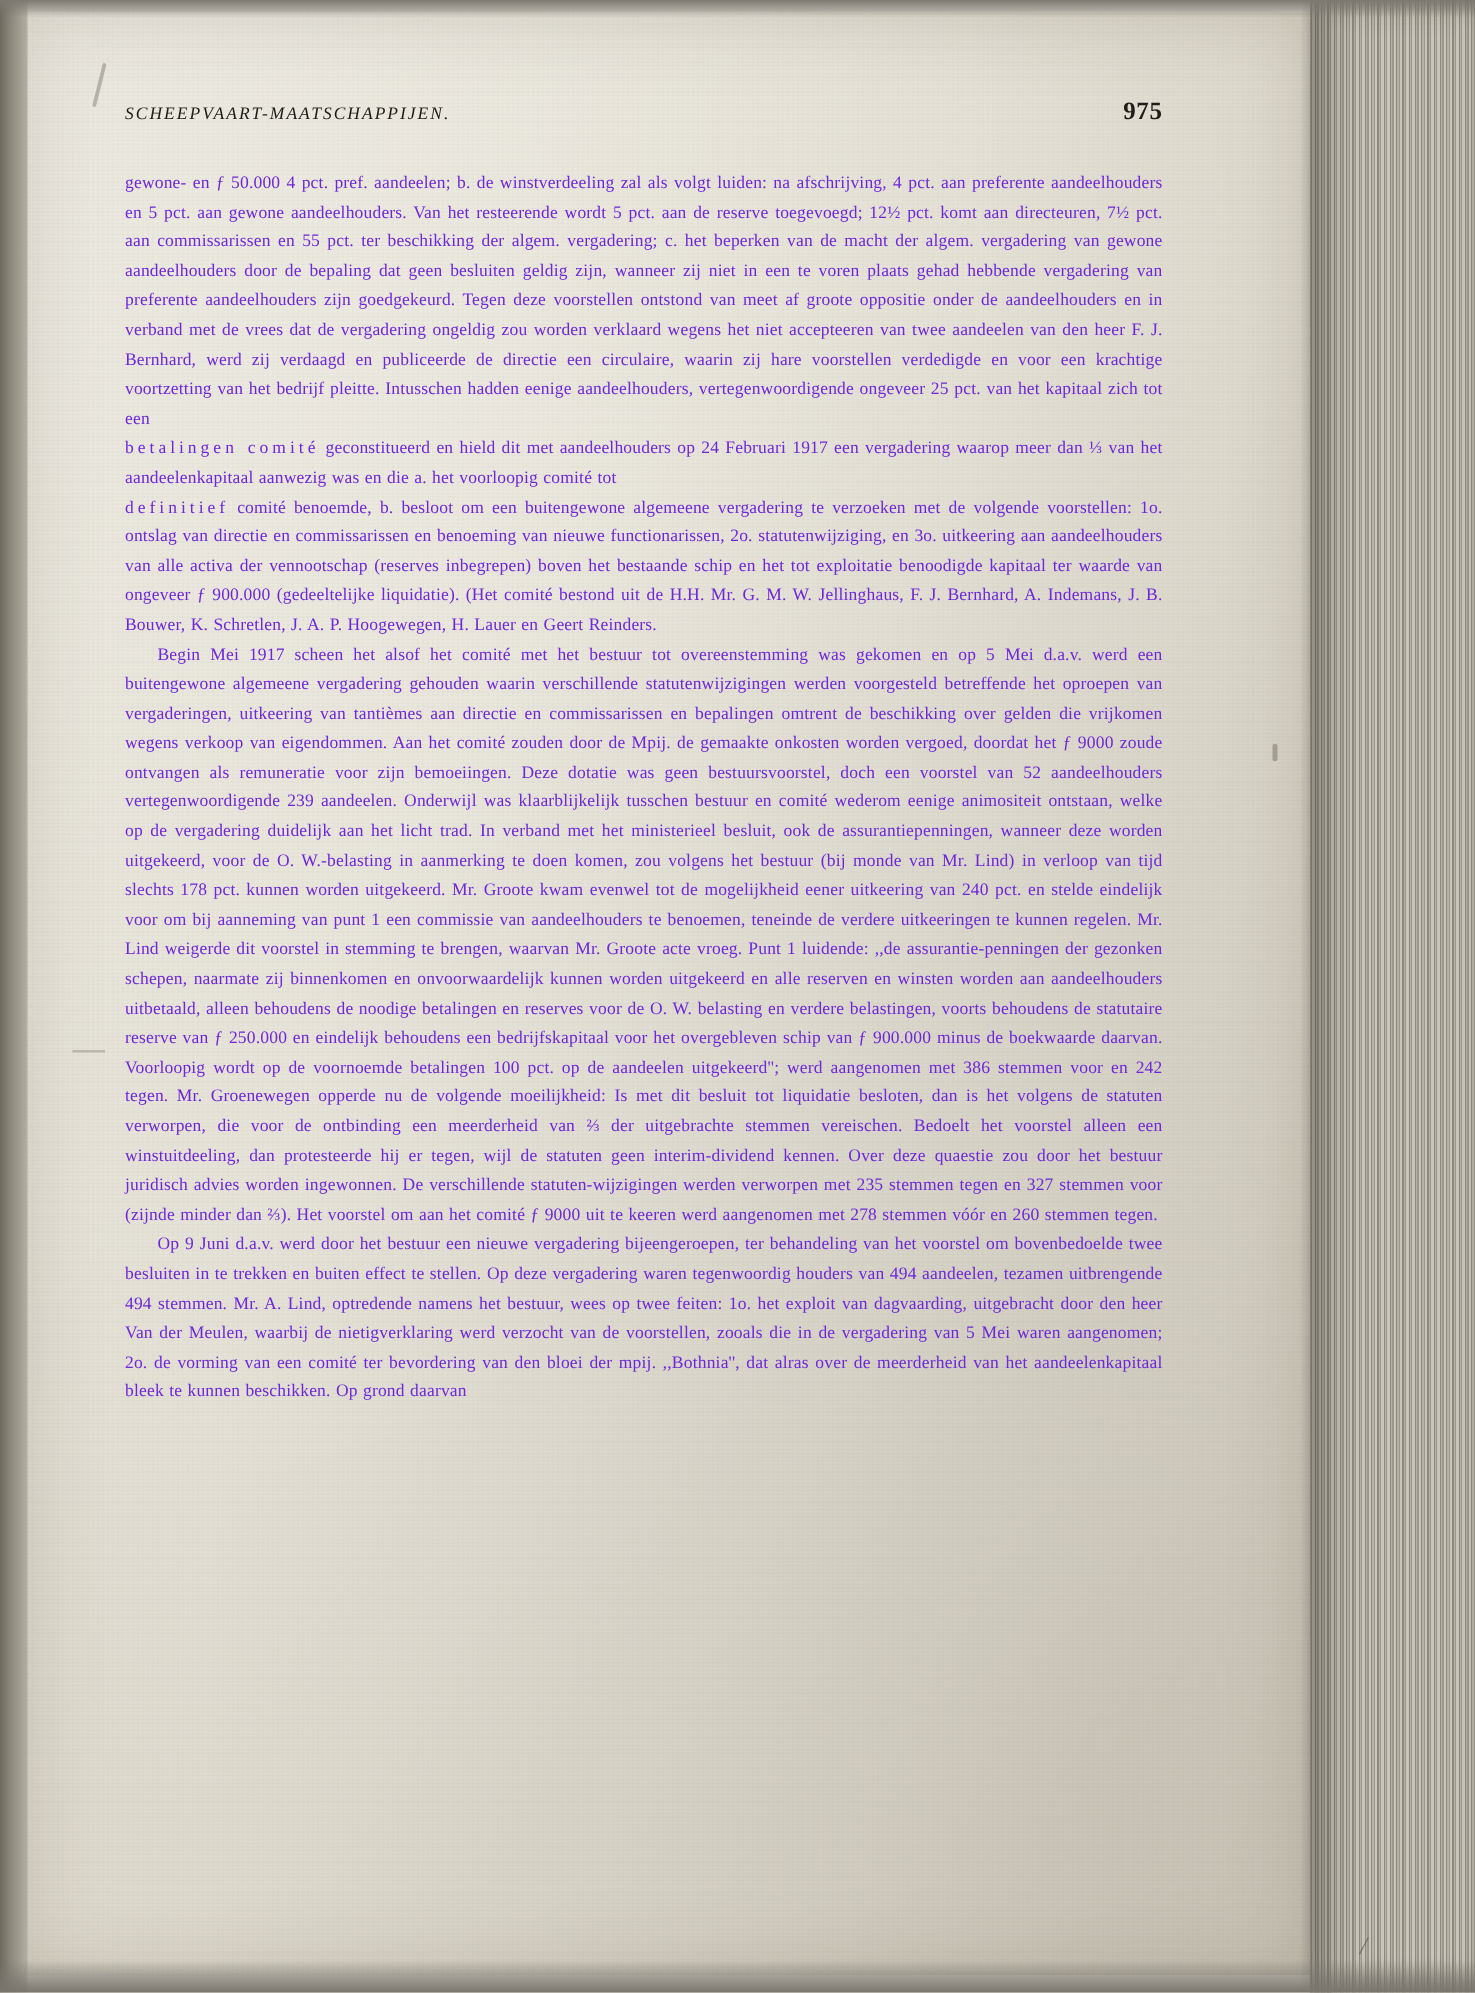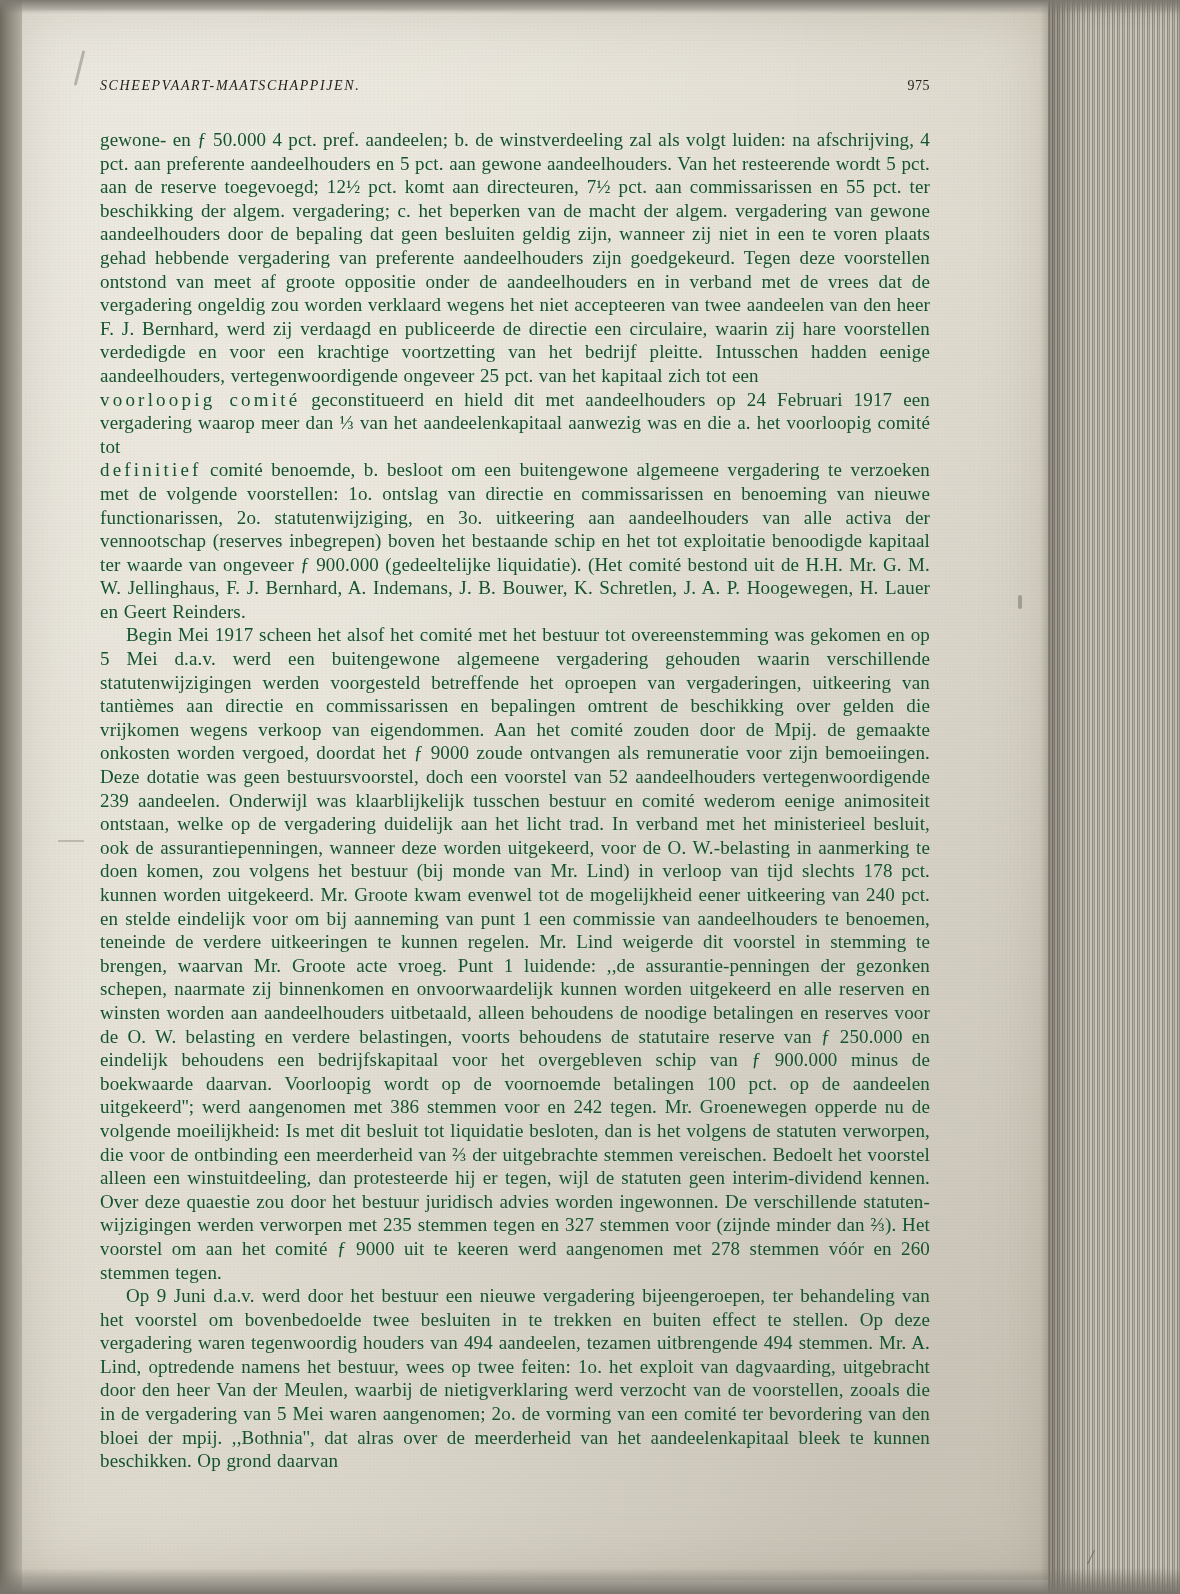--- a/index.html
+++ b/index.html
@@ -99,35 +99,35 @@
   #running-head {
     font-family: "Liberation Serif", serif;
     font-style: italic;
     font-size: 14px;
     letter-spacing: 1.6px;
     color: #201d19;
     white-space: nowrap;
   }
   #page-number {
     font-family: "Liberation Serif", serif;
-    font-size: 14px;
-    font-weight: normal;
+    font-size: 20px;
+    font-weight: bold;
     letter-spacing: 0.5px;
     color: #201d19;
   }
 
   p.body {
     margin: 0;
-    font-size: 19px;
+    font-size: 14px;
     line-height: 23.6px;
     text-align: justify;
     text-justify: inter-word;
     letter-spacing: 0.15px;
     word-spacing: 0.6px;
-    color: #14532d;
+    color: #6d28d9;
   }
   p.body + p.body { margin-top: 0; }
   p.indent { text-indent: 26px; }
 
   .spaced { letter-spacing: 3.2px; }
 
   
   #mottle {
     position: absolute;
     inset: 0;
@@ -179,21 +179,21 @@
   </div>
 
   <div id="content">
 
     <div id="header-row">
       <div id="running-head">SCHEEPVAART-MAATSCHAPPIJEN.</div>
       <div id="page-number">975</div>
     </div>
 
     <p class="body">gewone- en ƒ 50.000 4 pct. pref. aandeelen; b. de winstverdeeling zal als volgt luiden: na afschrijving, 4 pct. aan preferente aandeelhouders en 5 pct. aan gewone aandeelhouders. Van het resteerende wordt 5 pct. aan de reserve toegevoegd; 12½ pct. komt aan directeuren, 7½ pct. aan commissarissen en 55 pct. ter beschikking der algem. vergadering; c. het beperken van de macht der algem. vergadering van gewone aandeelhouders door de bepaling dat geen besluiten geldig zijn, wanneer zij niet in een te voren plaats gehad hebbende vergadering van preferente aandeelhouders zijn goedgekeurd. Tegen deze voorstellen ontstond van meet af groote oppositie onder de aandeelhouders en in verband met de vrees dat de vergadering ongeldig zou worden verklaard wegens het niet accepteeren van twee aandeelen van den heer F. J. Bernhard, werd zij verdaagd en publiceerde de directie een circulaire, waarin zij hare voorstellen verdedigde en voor een krachtige voortzetting van het bedrijf pleitte. Intusschen hadden eenige aandeelhouders, vertegenwoordigende ongeveer 25 pct. van het kapitaal zich tot een</p>
-    <p class="body"><span class="spaced">voorloopig comité</span><span> geconstitueerd en hield dit met aandeelhouders op 24 Februari 1917 een vergadering waarop meer dan ⅓ van het aandeelenkapitaal aanwezig was en die a. het voorloopig comité tot</span></p>
+    <p class="body"><span class="spaced">betalingen comité</span><span> geconstitueerd en hield dit met aandeelhouders op 24 Februari 1917 een vergadering waarop meer dan ⅓ van het aandeelenkapitaal aanwezig was en die a. het voorloopig comité tot</span></p>
     <p class="body"><span class="spaced">definitief</span><span> comité benoemde, b. besloot om een buitengewone algemeene vergadering te verzoeken met de volgende voorstellen: 1o. ontslag van directie en commissarissen en benoeming van nieuwe functionarissen, 2o. statutenwijziging, en 3o. uitkeering aan aandeelhouders van alle activa der vennootschap (reserves inbegrepen) boven het bestaande schip en het tot exploitatie benoodigde kapitaal ter waarde van ongeveer ƒ 900.000 (gedeeltelijke liquidatie). (Het comité bestond uit de H.H. Mr. G. M. W. Jellinghaus, F. J. Bernhard, A. Indemans, J. B. Bouwer, K. Schretlen, J. A. P. Hoogewegen, H. Lauer en Geert Reinders.</span></p>
     <p class="body indent">Begin Mei 1917 scheen het alsof het comité met het bestuur tot overeenstemming was gekomen en op 5 Mei d.a.v. werd een buitengewone algemeene vergadering gehouden waarin verschillende statutenwijzigingen werden voorgesteld betreffende het oproepen van vergaderingen, uitkeering van tantièmes aan directie en commissarissen en bepalingen omtrent de beschikking over gelden die vrijkomen wegens verkoop van eigendommen. Aan het comité zouden door de Mpij. de gemaakte onkosten worden vergoed, doordat het ƒ 9000 zoude ontvangen als remuneratie voor zijn bemoeiingen. Deze dotatie was geen bestuursvoorstel, doch een voorstel van 52 aandeelhouders vertegenwoordigende 239 aandeelen. Onderwijl was klaarblijkelijk tusschen bestuur en comité wederom eenige animositeit ontstaan, welke op de vergadering duidelijk aan het licht trad. In verband met het ministerieel besluit, ook de assurantiepenningen, wanneer deze worden uitgekeerd, voor de O. W.-belasting in aanmerking te doen komen, zou volgens het bestuur (bij monde van Mr. Lind) in verloop van tijd slechts 178 pct. kunnen worden uitgekeerd. Mr. Groote kwam evenwel tot de mogelijkheid eener uitkeering van 240 pct. en stelde eindelijk voor om bij aanneming van punt 1 een commissie van aandeelhouders te benoemen, teneinde de verdere uitkeeringen te kunnen regelen. Mr. Lind weigerde dit voorstel in stemming te brengen, waarvan Mr. Groote acte vroeg. Punt 1 luidende: ,,de assurantie-penningen der gezonken schepen, naarmate zij binnenkomen en onvoorwaardelijk kunnen worden uitgekeerd en alle reserven en winsten worden aan aandeelhouders uitbetaald, alleen behoudens de noodige betalingen en reserves voor de O. W. belasting en verdere belastingen, voorts behoudens de statutaire reserve van ƒ 250.000 en eindelijk behoudens een bedrijfskapitaal voor het overgebleven schip van ƒ 900.000 minus de boekwaarde daarvan. Voorloopig wordt op de voornoemde betalingen 100 pct. op de aandeelen uitgekeerd''; werd aangenomen met 386 stemmen voor en 242 tegen. Mr. Groenewegen opperde nu de volgende moeilijkheid: Is met dit besluit tot liquidatie besloten, dan is het volgens de statuten verworpen, die voor de ontbinding een meerderheid van ⅔ der uitgebrachte stemmen vereischen. Bedoelt het voorstel alleen een winstuitdeeling, dan protesteerde hij er tegen, wijl de statuten geen interim-dividend kennen. Over deze quaestie zou door het bestuur juridisch advies worden ingewonnen. De verschillende statuten-wijzigingen werden verworpen met 235 stemmen tegen en 327 stemmen voor (zijnde minder dan ⅔). Het voorstel om aan het comité ƒ 9000 uit te keeren werd aangenomen met 278 stemmen vóór en 260 stemmen tegen.</p>
     <p class="body indent">Op 9 Juni d.a.v. werd door het bestuur een nieuwe vergadering bijeengeroepen, ter behandeling van het voorstel om bovenbedoelde twee besluiten in te trekken en buiten effect te stellen. Op deze vergadering waren tegenwoordig houders van 494 aandeelen, tezamen uitbrengende 494 stemmen. Mr. A. Lind, optredende namens het bestuur, wees op twee feiten: 1o. het exploit van dagvaarding, uitgebracht door den heer Van der Meulen, waarbij de nietigverklaring werd verzocht van de voorstellen, zooals die in de vergadering van 5 Mei waren aangenomen; 2o. de vorming van een comité ter bevordering van den bloei der mpij. ,,Bothnia'', dat alras over de meerderheid van het aandeelenkapitaal bleek te kunnen beschikken. Op grond daarvan</p>
 
   </div>
 
   <div id="left-edge"></div>
   <div id="book-edge-shadow"></div>
   <div id="book-edge"></div>
   <div id="top-dark"></div>

